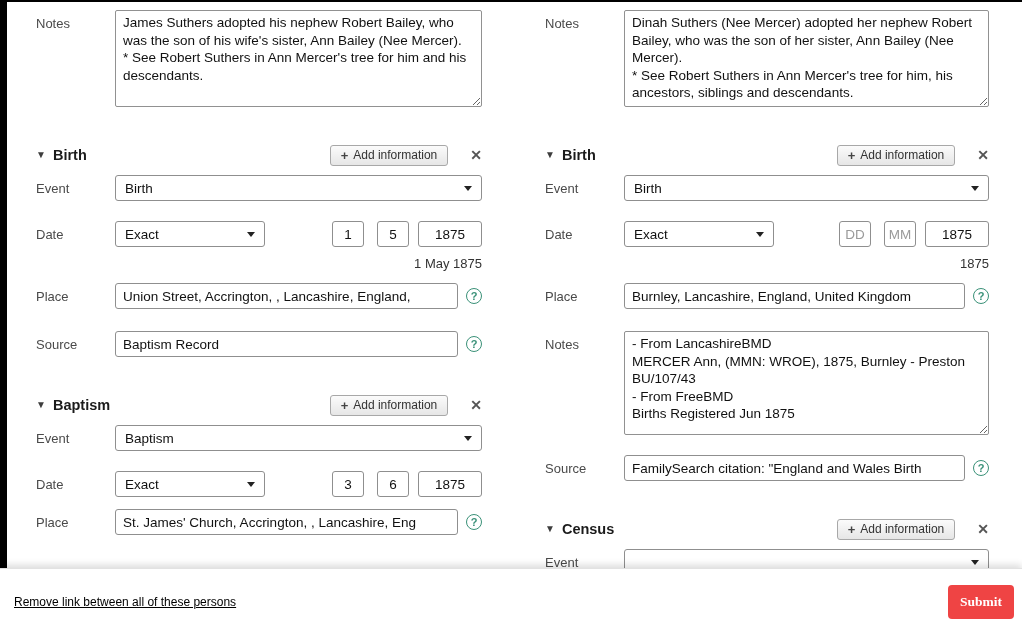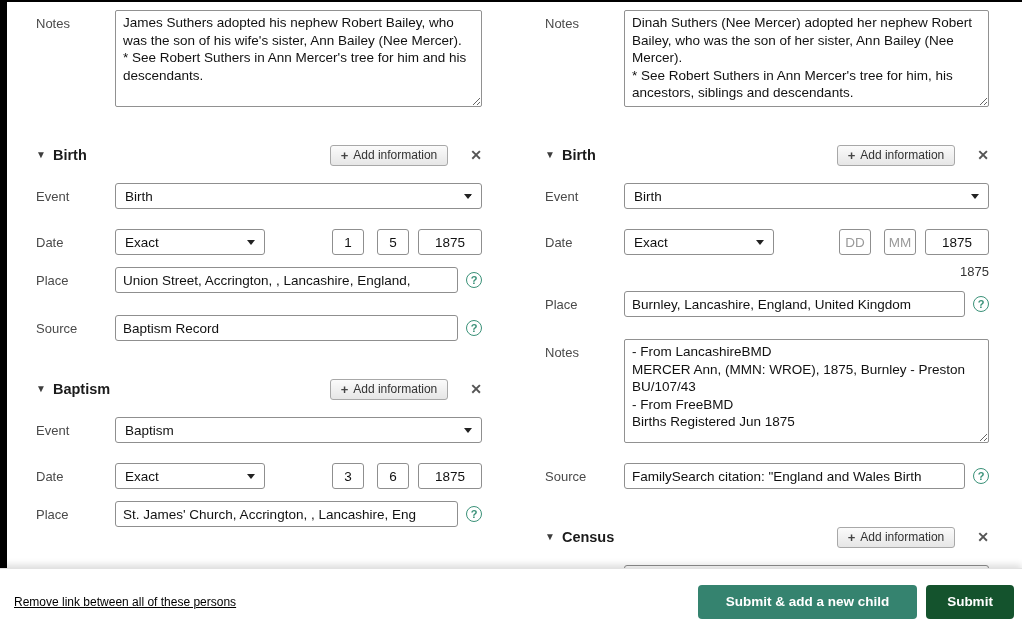--- a/index.html
+++ b/index.html
@@ -10,21 +10,21 @@
   .left-edge { position:absolute; top:0; left:0; width:7px; height:568px; background:#000; z-index:6; }
 
   .content { position:absolute; top:2px; left:0; right:0; height:566px; overflow:hidden; }
   .col { position:absolute; top:0; }
   .col-left  { left:36px;  width:446px; }
   .col-right { left:545px; width:444px; }
 
   .row { display:flex; align-items:center; margin-top:20px; }
   .row-top { margin-top:8px; align-items:flex-start; }
   .ta-row { align-items:flex-start; }
-  .mt12 { margin-top:12px; } .mt16 { margin-top:16px; } .mt22 { margin-top:22px; }
+  .mt12 { margin-top:12px; } .mt16 { margin-top:8px; } .mt22 { margin-top:22px; }
   .label { flex:0 0 79px; width:79px; font-size:13px; color:#4a4a4a; }
   .row-top .label, .ta-row .label { padding-top:6px; }
   .field { flex:1; display:flex; align-items:center; min-width:0; }
 
   .ta { width:100%; height:97px; resize:both; border:1px solid #919191; border-radius:2px;
         font:13.5px/1.3 "Liberation Sans",sans-serif; padding:3px 7px; color:#111;
         overflow-y:scroll; overflow-x:hidden; background:#fff; }
   .ta.small { height:104px; }
   .ta::-webkit-scrollbar { width:16px; }
   .ta::-webkit-scrollbar-track { background:#f2f2f2; border-left:1px solid #e4e4e4; }
@@ -63,21 +63,21 @@
           color:#3a9178; font-size:11px; font-weight:bold; display:flex; align-items:center;
           justify-content:center; cursor:pointer; background:#fff; }
 
   .footer { position:absolute; left:0; right:0; bottom:0; height:66px; background:#fff;
             box-shadow:0 -3px 7px rgba(0,0,0,0.14); border-top:1px solid #e2e2e2;
             display:flex; align-items:center; padding:0 8px 0 14px; z-index:10; }
   .remove-link { font-size:12px; color:#000000; margin-right:auto; text-decoration:underline; }
   .btn { height:34px; border:none; border-radius:4px; color:#fff; font-weight:bold; font-size:13.5px;
          font-family:inherit; cursor:pointer; }
   .btn.teal { background:#35836f; width:219px; margin-right:9px; }
-  .btn.red  { background:#14532d; width:88px; }
+  .btn.red  { background:#ef4444; width:66px;font-family:Liberation Serif, serif; }
 </style>
 </head>
 <body>
 
 <div class="top-edge"></div>
 <div class="left-edge"></div>
 
 <div class="content">
 
   <div class="col col-left">
@@ -116,20 +116,21 @@
         <div class="select date-type">
           <span>Exact</span>
           <span class="sel-caret"></span>
         </div>
         <span class="flex-sp"></span>
         <input class="input num d" value="1" style="">
         <input class="input num m" value="5" style="">
         <input class="input num y" value="1875" style="">
       </div>
     </div>
+    <div class="date-display">1 May 1875</div>
 
     <div class="row mt12">
       <div class="label">Place</div>
       <div class="field">
         <input class="input grow" value="Union Street, Accrington, , Lancashire, England," style="">
         <span class="help">?</span>
       </div>
     </div>
 
     <div class="row mt22">
@@ -273,15 +274,14 @@
           <span class="sel-caret"></span>
         </div>
       </div>
     </div>
 
   </div>
 </div>
 
 <div class="footer">
   <a class="remove-link" href="#">Remove link between all of these persons</a>
-  <button class="btn teal">Submit &amp; add a new child</button>
   <button class="btn red">Submit</button>
 </div>
 
 </body></html>

